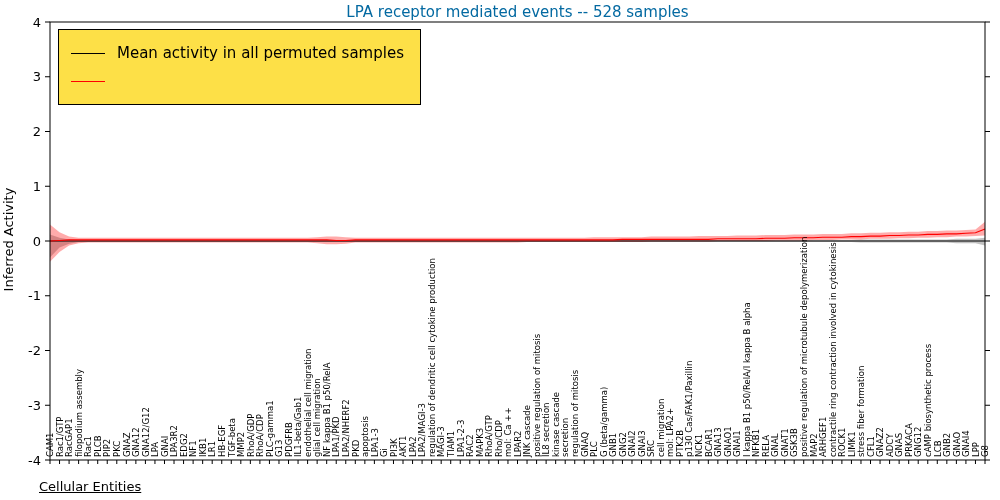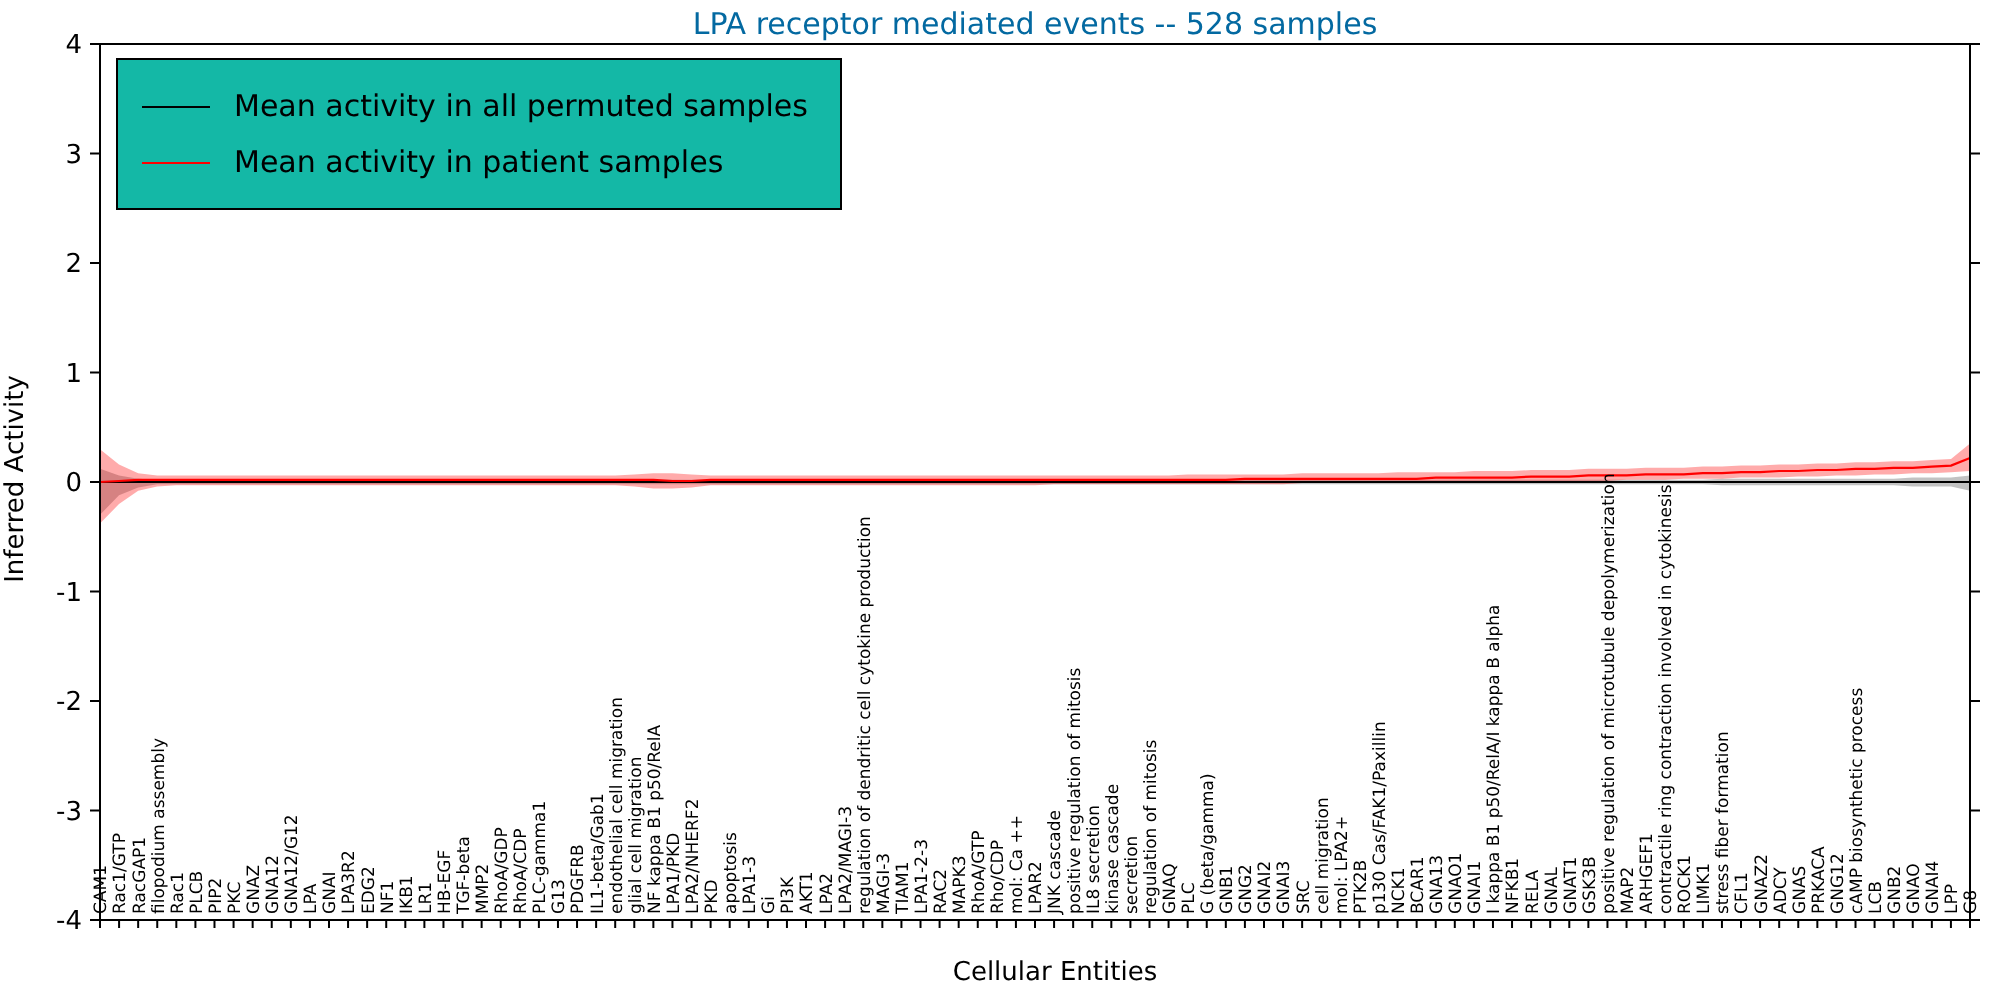--- a/index.html
+++ b/index.html
@@ -4,23 +4,23 @@
 <style>
   * { margin:0; padding:0; box-sizing:border-box; }
   html,body { background:#ffffff; width:1000px; height:500px; overflow:hidden;
               font-family:"DejaVu Sans", sans-serif; color:#000; }
   .figure { position:relative; width:1000px; height:500px; background:#fff; }
   #chart { position:absolute; left:0; top:0; }
   .title { position:absolute; left:50px; width:935px; top:3px; text-align:center;
            font-size:15px; color:#0369a1; }
   .ylabel { position:absolute; left:-57px; top:232px; width:130px; text-align:center;
             font-size:13px; transform:rotate(-90deg); }
-  .xlabel { position:absolute; left:60px; width:935px; top:479px; text-align:center;
-            font-size:13px; }
-  .legend { position:absolute; left:58px; top:29px; background:#14b8a6;
+  .xlabel { position:absolute; left:39px; width:935px; top:479px; 
+            font-size:13px;text-decoration:underline; }
+  .legend { position:absolute; left:58px; top:29px; background:#fde047;
             border:1px solid #000; padding:9px 16px 9px 12px; z-index:5; }
   .legend-item { display:flex; align-items:center; gap:12px; height:28px; }
   .legend-swatch { width:34px; height:0; border-top:1.7px solid #000; flex:0 0 auto; }
   .legend-label { font-size:15px; white-space:nowrap; }
 </style>
 </head>
 <body>
 
 <div class="figure">
   <svg id="chart" width="1000" height="500">
@@ -261,16 +261,15 @@
   <div class="ylabel">Inferred Activity</div>
   <div class="xlabel">Cellular Entities</div>
 
   <div class="legend">
     <div class="legend-item">
       <span class="legend-swatch" style="border-top-color: rgb(0, 0, 0);"></span>
       <span class="legend-label">Mean activity in all permuted samples</span>
     </div>
     <div class="legend-item">
       <span class="legend-swatch" style="border-top-color: rgb(255, 0, 0);"></span>
-      <span class="legend-label">Mean activity in patient samples</span>
     </div>
   </div>
 </div>
 
 </body></html>

